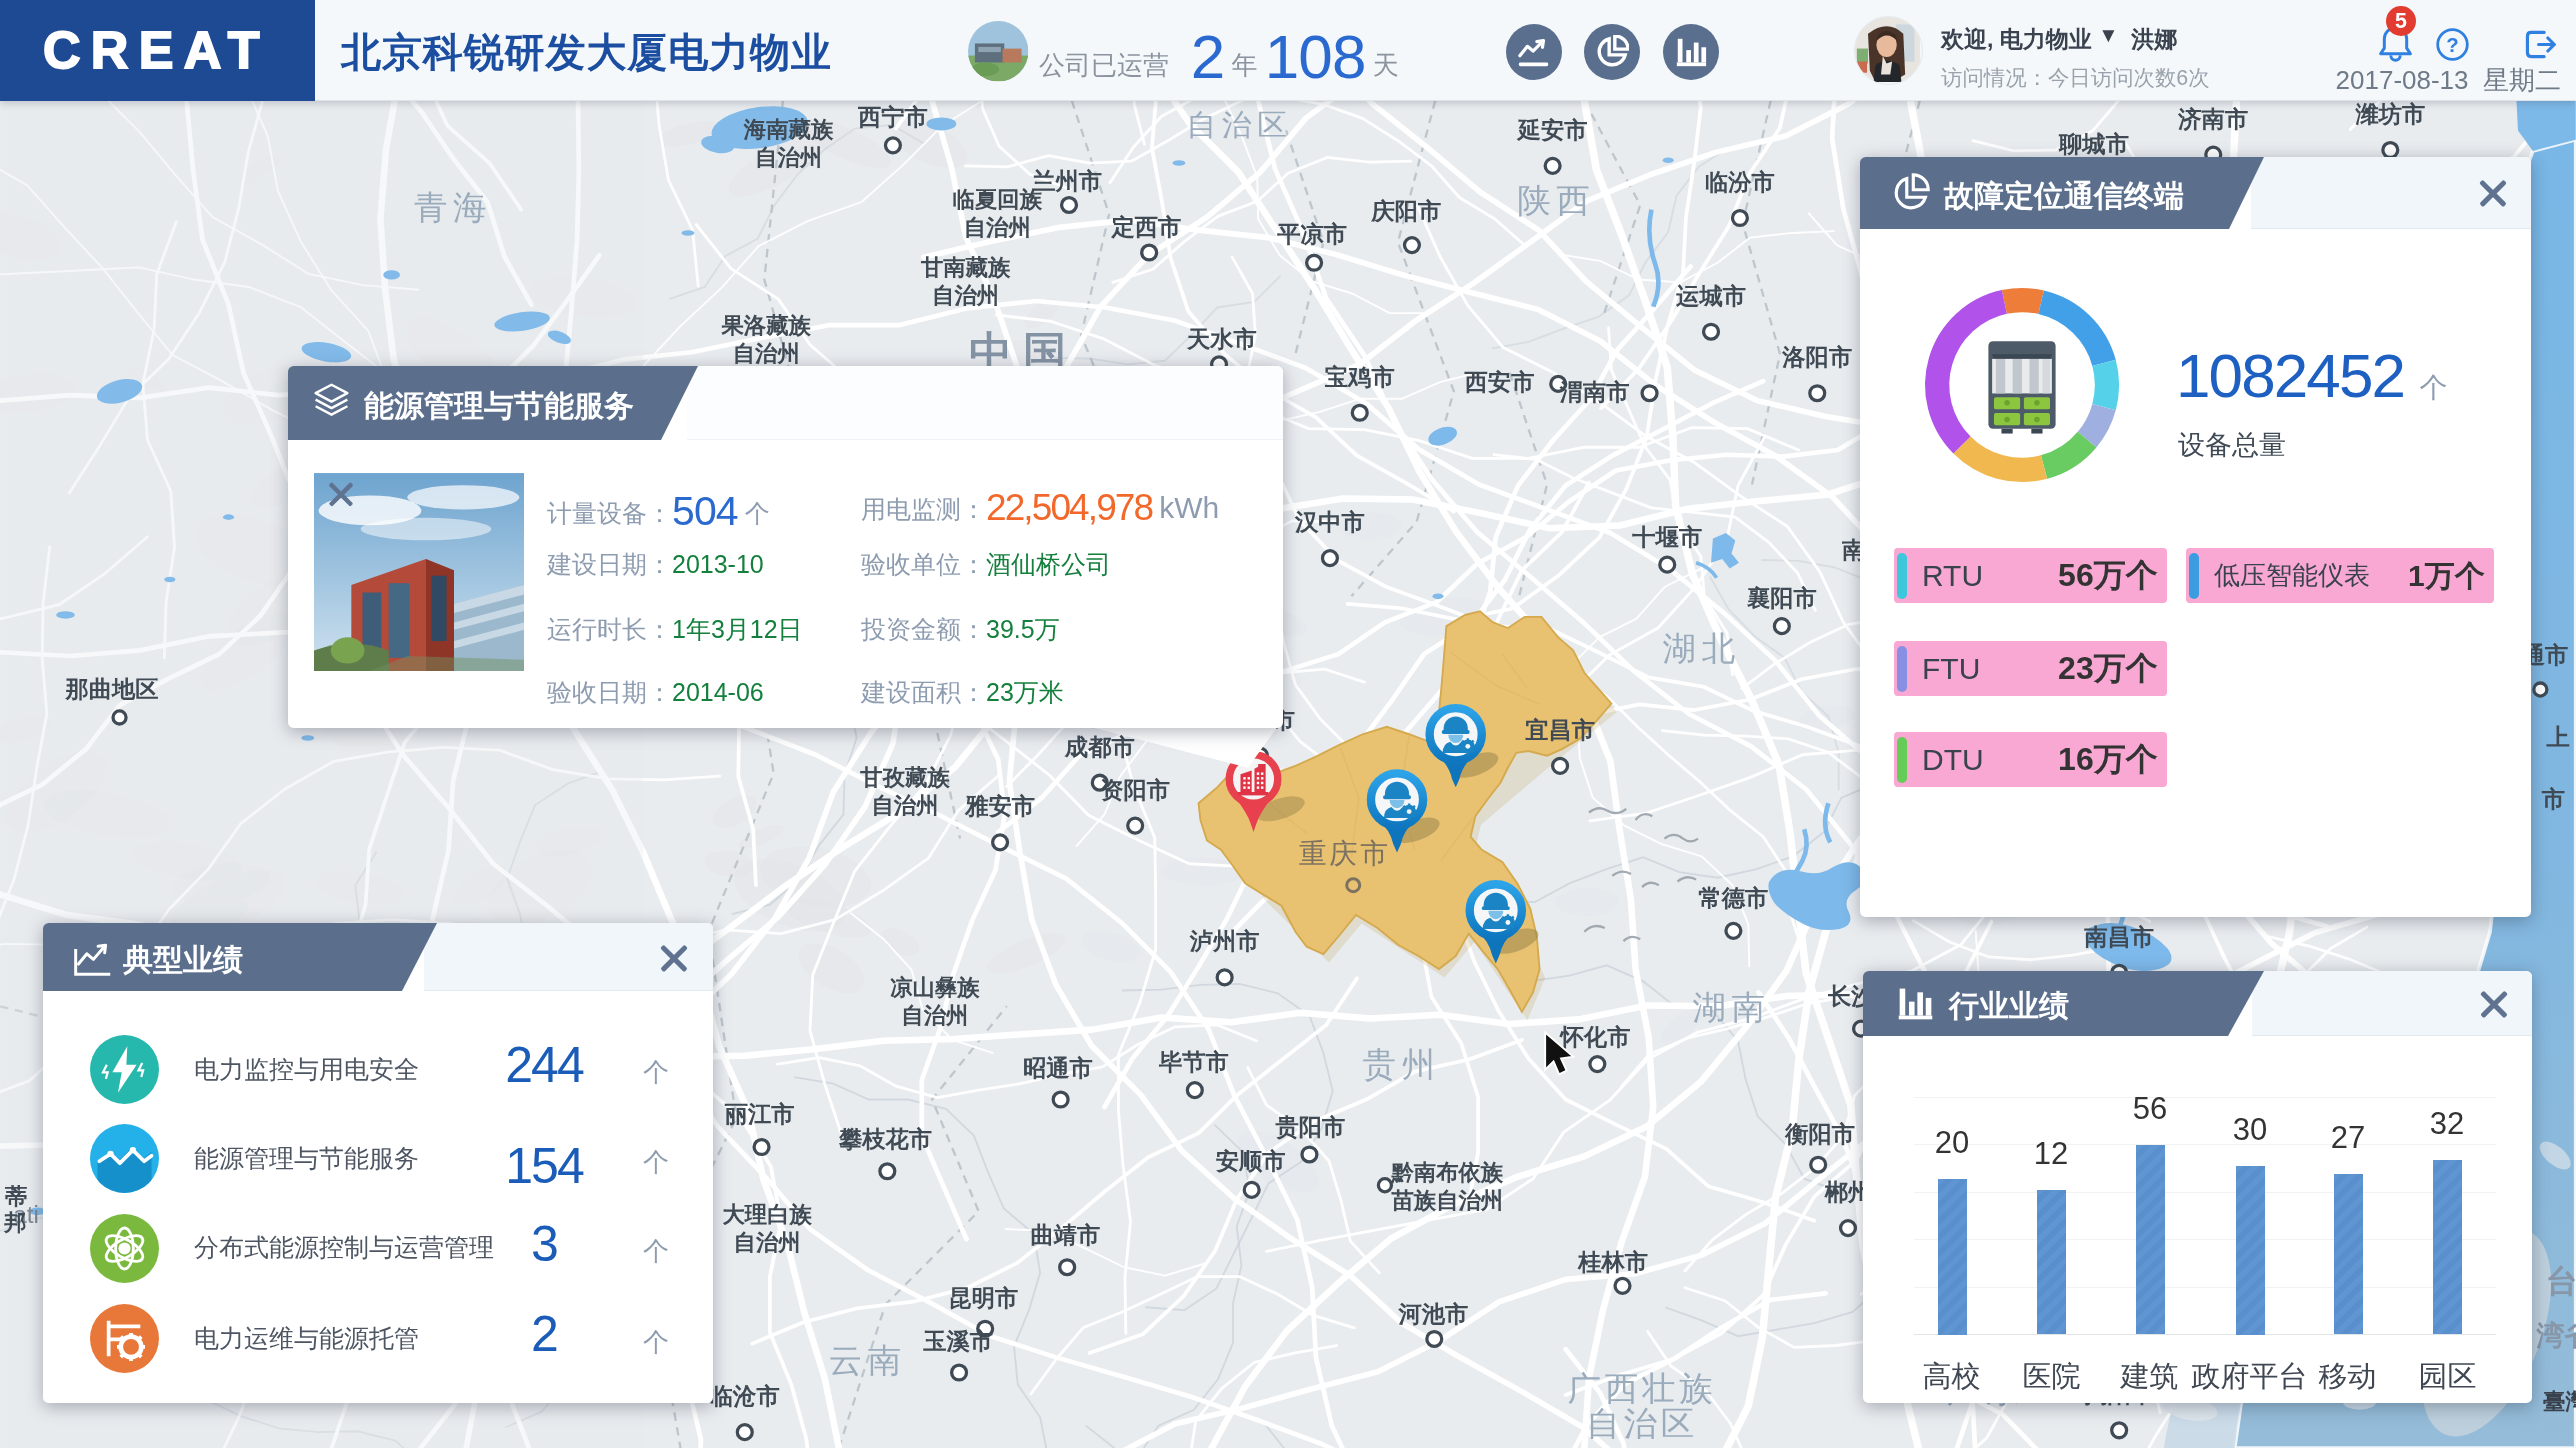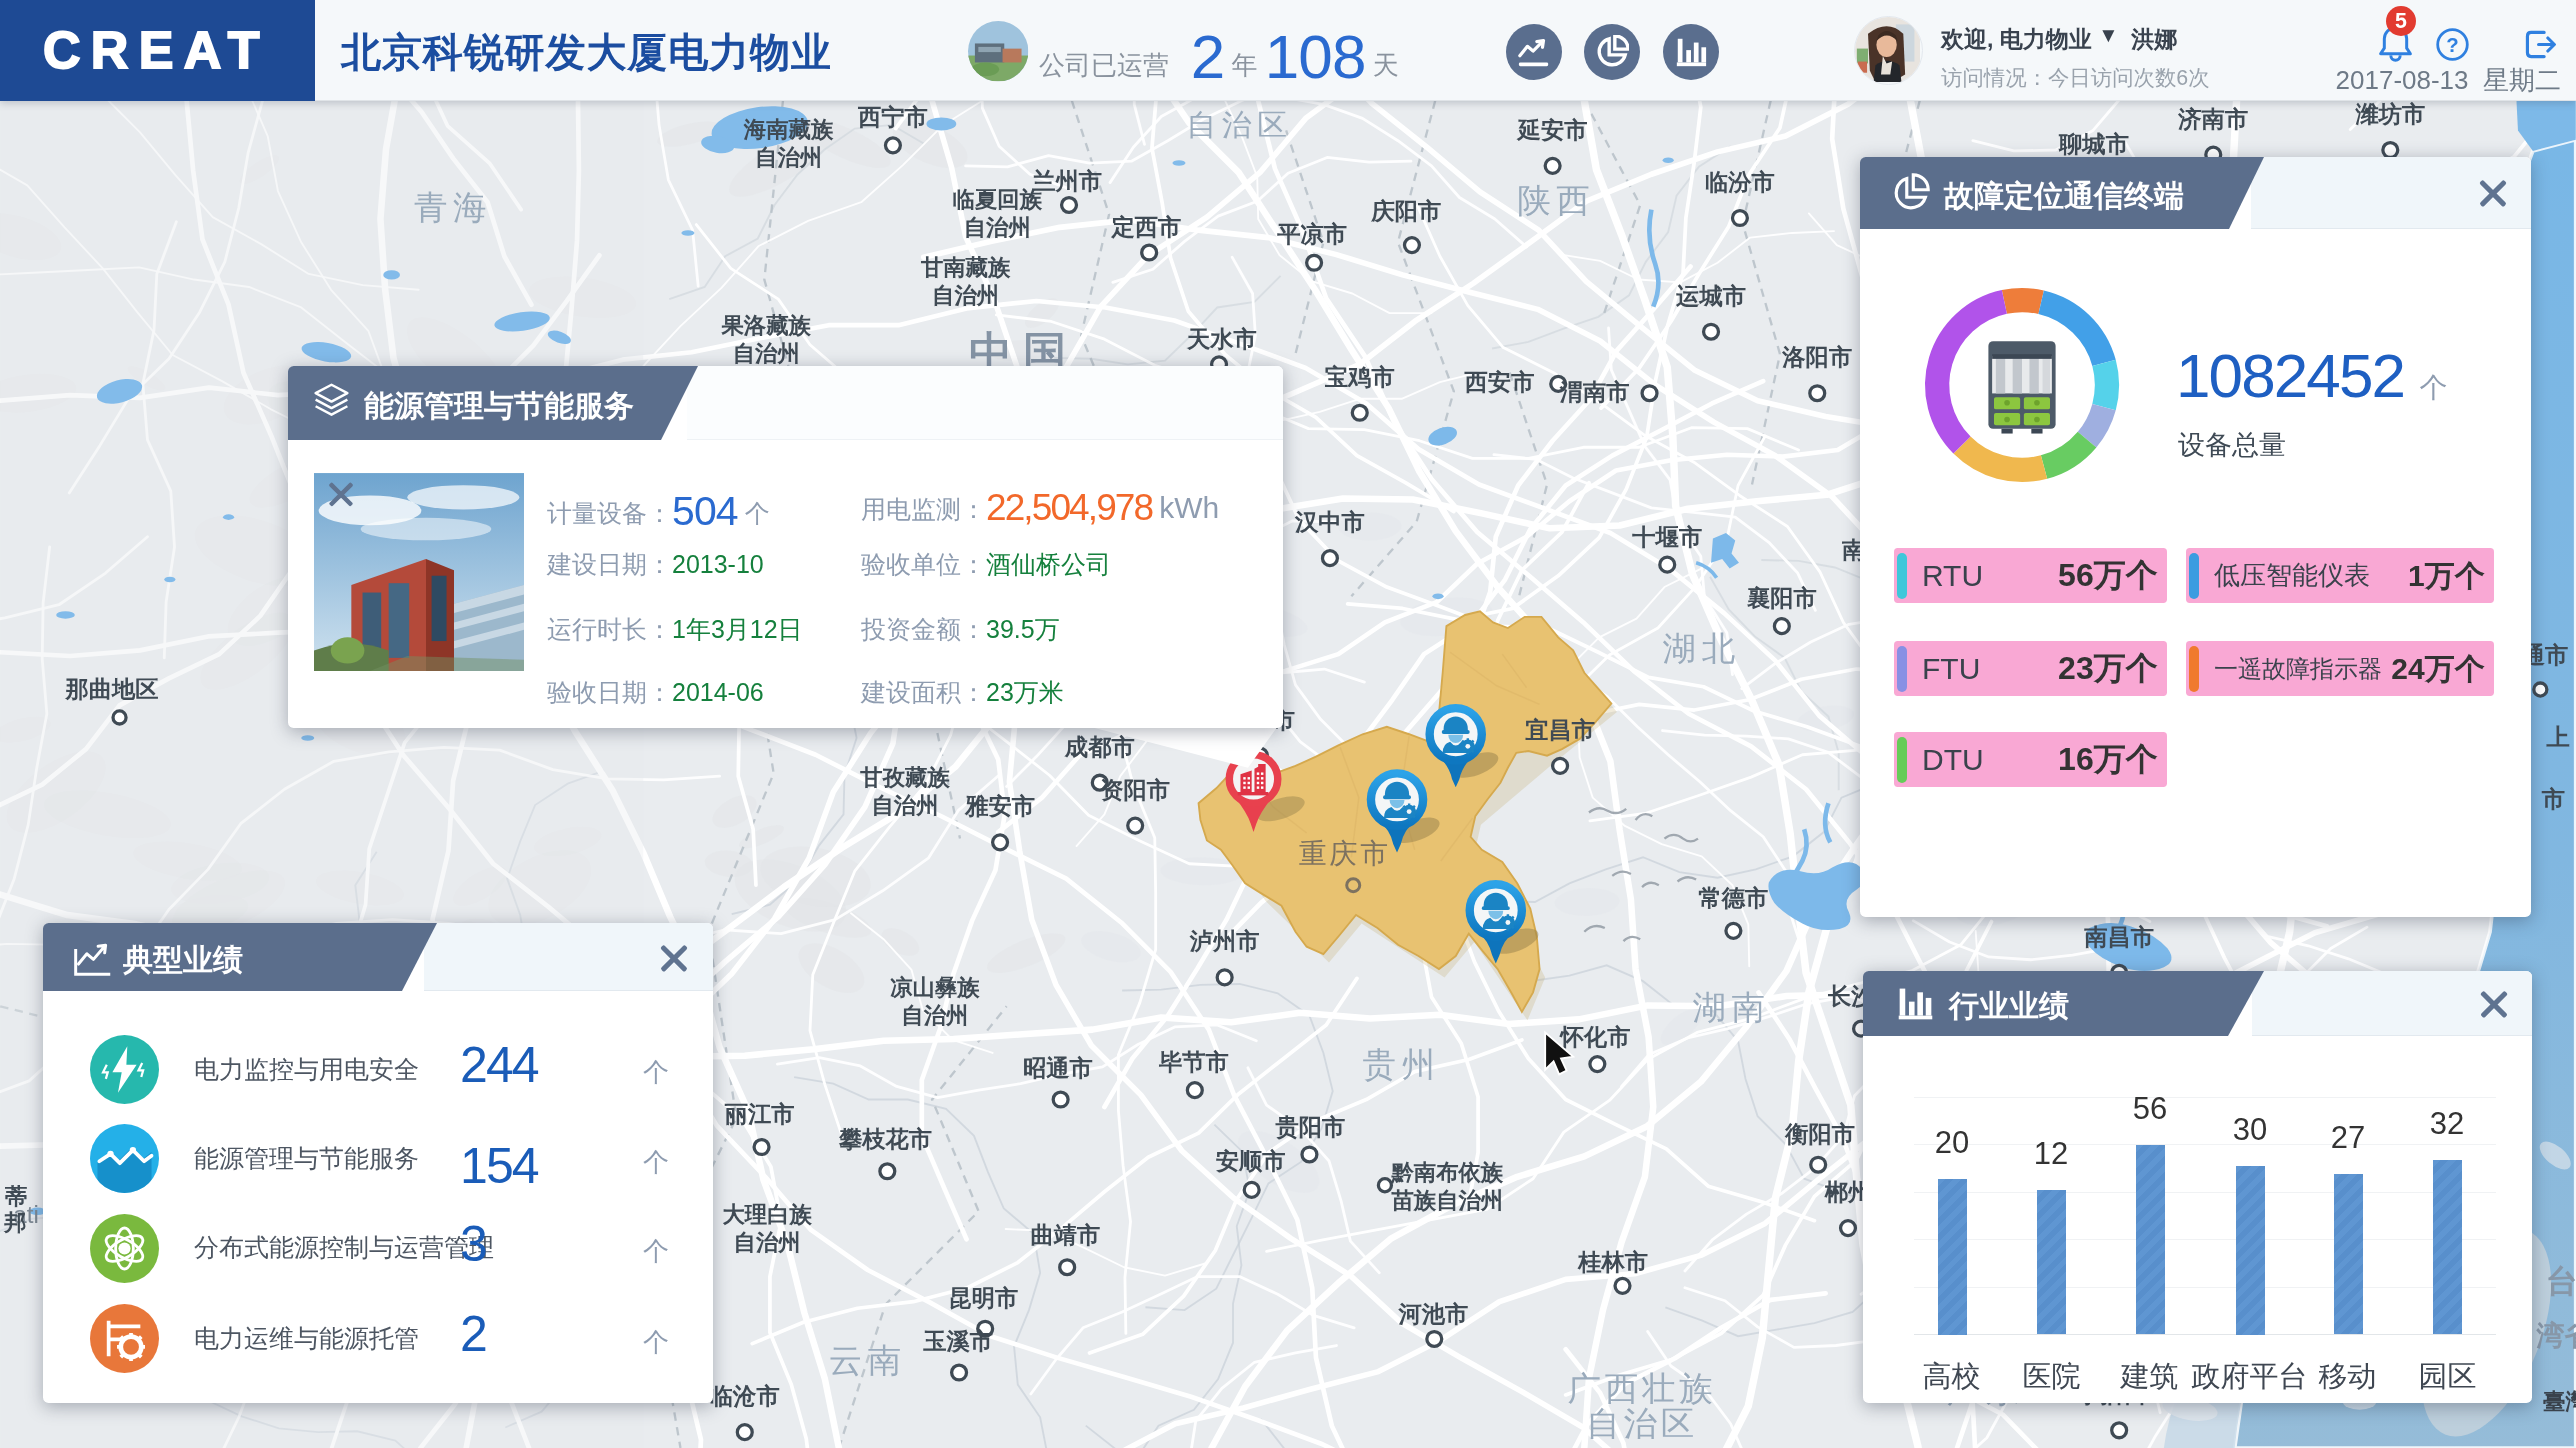--- a/index.html
+++ b/index.html
@@ -27,21 +27,21 @@
 .kv b{color:#15803d;font-weight:400}
 .legbox{position:absolute;background:#f9a8d4;border-radius:3.7px}
 .legbar{position:absolute;left:2.8px;top:4.7px;width:10.3px;height:46px;border-radius:5.6px}
 .legname{position:absolute;left:28px;top:0;height:55px;line-height:55px;font-size:29px;color:#3a424c}
 .legval{position:absolute;right:9.3px;top:0;height:55px;line-height:55px;font-size:30px;color:#333;font-weight:700}
 .bar{position:absolute;width:29px;background:repeating-linear-gradient(135deg,#5f96d2 0 5.6px,#588fcc 5.6px 11.2px)}
 .barnum{position:absolute;width:112px;text-align:center;font-size:31px;color:#333}
 .barlab{position:absolute;width:149px;text-align:center;font-size:29px;color:#3f4752}
 .rowico{position:absolute;left:47px;width:69px;height:69px;border-radius:50%}
 .rowlab{position:absolute;left:151px;font-size:25px;color:#4d5662;white-space:nowrap}
-.rownum{position:absolute;width:168px;text-align:left;font-size:50px;letter-spacing:-1.9px;color:#1a5cb8}
+.rownum{position:absolute;width:168px;text-align:center;font-size:50px;letter-spacing:-1.9px;color:#1a5cb8}
 .rowge{position:absolute;left:600px;font-size:26px;color:#8e9cb0}
 </style></head>
 <body>
 <svg class="map" width="2576" height="1448" viewBox="0 0 2764 1554">
 <defs>
 <linearGradient id="seagrad" x1="0" y1="0" x2="0" y2="1">
 <stop offset="0" stop-color="#79b7e6"></stop>
         <stop offset="0.55" stop-color="#81b7e0"></stop>
         <stop offset="1" stop-color="#95bcd8"></stop>
 </linearGradient>
@@ -740,25 +740,20 @@
     <div class="legbox" style="left:326px;top:391px;width:308px;height:55px">
 <div class="legbar" style="background:#3b9ce0"></div>
 <div class="legname" style="font-size:26px">低压智能仪表</div>
 <div class="legval" style="font-size:30px">1万个</div>
     </div>
     <div class="legbox" style="left:34px;top:484px;width:273px;height:55px">
 <div class="legbar" style="background:#8890e4"></div>
 <div class="legname" style="font-size:30px">FTU</div>
 <div class="legval" style="font-size:32px">23万个</div>
     </div>
-    <div class="legbox" style="left:326px;top:484px;width:308px;height:55px">
-<div class="legbar" style="background:#f07a2e"></div>
-<div class="legname" style="font-size:24px">一遥故障指示器</div>
-<div class="legval" style="font-size:30px">24万个</div>
-    </div>
     <div class="legbox" style="left:34px;top:575px;width:273px;height:55px">
 <div class="legbar" style="background:#65cc58"></div>
 <div class="legname" style="font-size:30px">DTU</div>
 <div class="legval" style="font-size:32px">16万个</div>
     </div>
 </div>
 <div class="panel" style="left:43px;top:923px;width:670px;height:480px">
 <div class="phead" style="height:68px">
 <div class="rest" style="width:289px;background:#f0f6fa"></div>
 <div class="pband" style="width:394px;clip-path:polygon(0 0,394px 0,359px 68px,0 68px)"></div>

